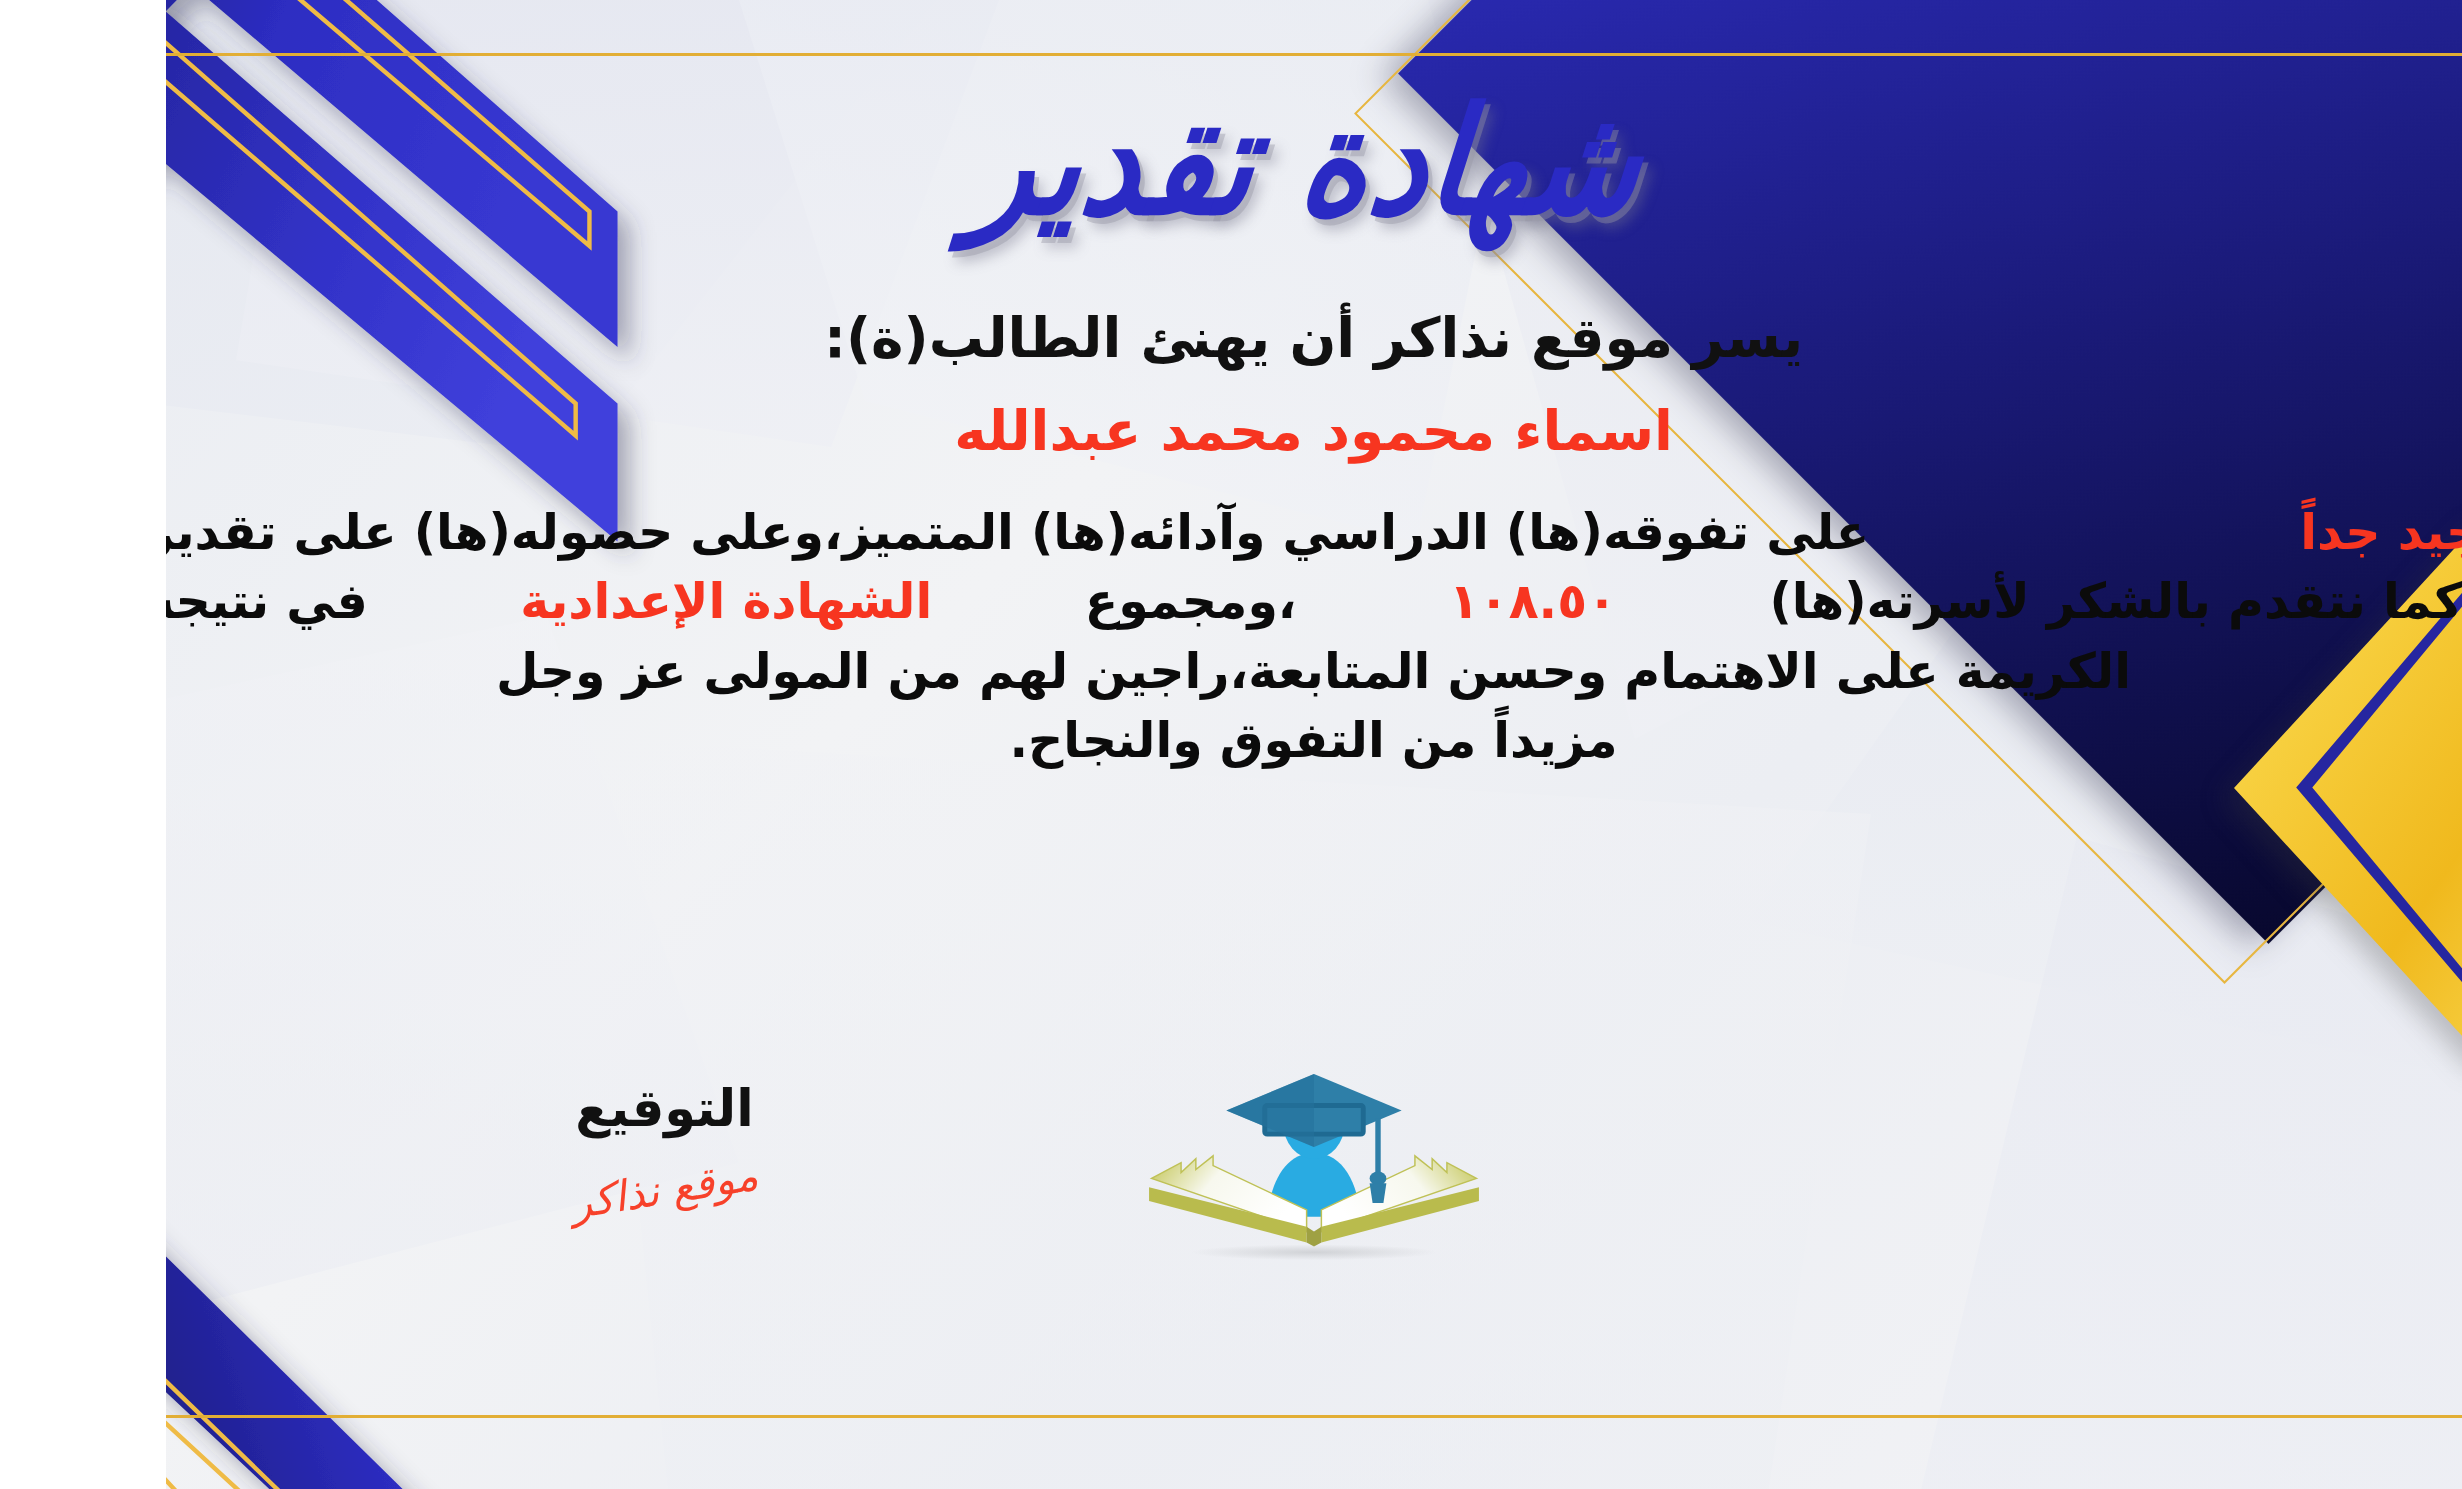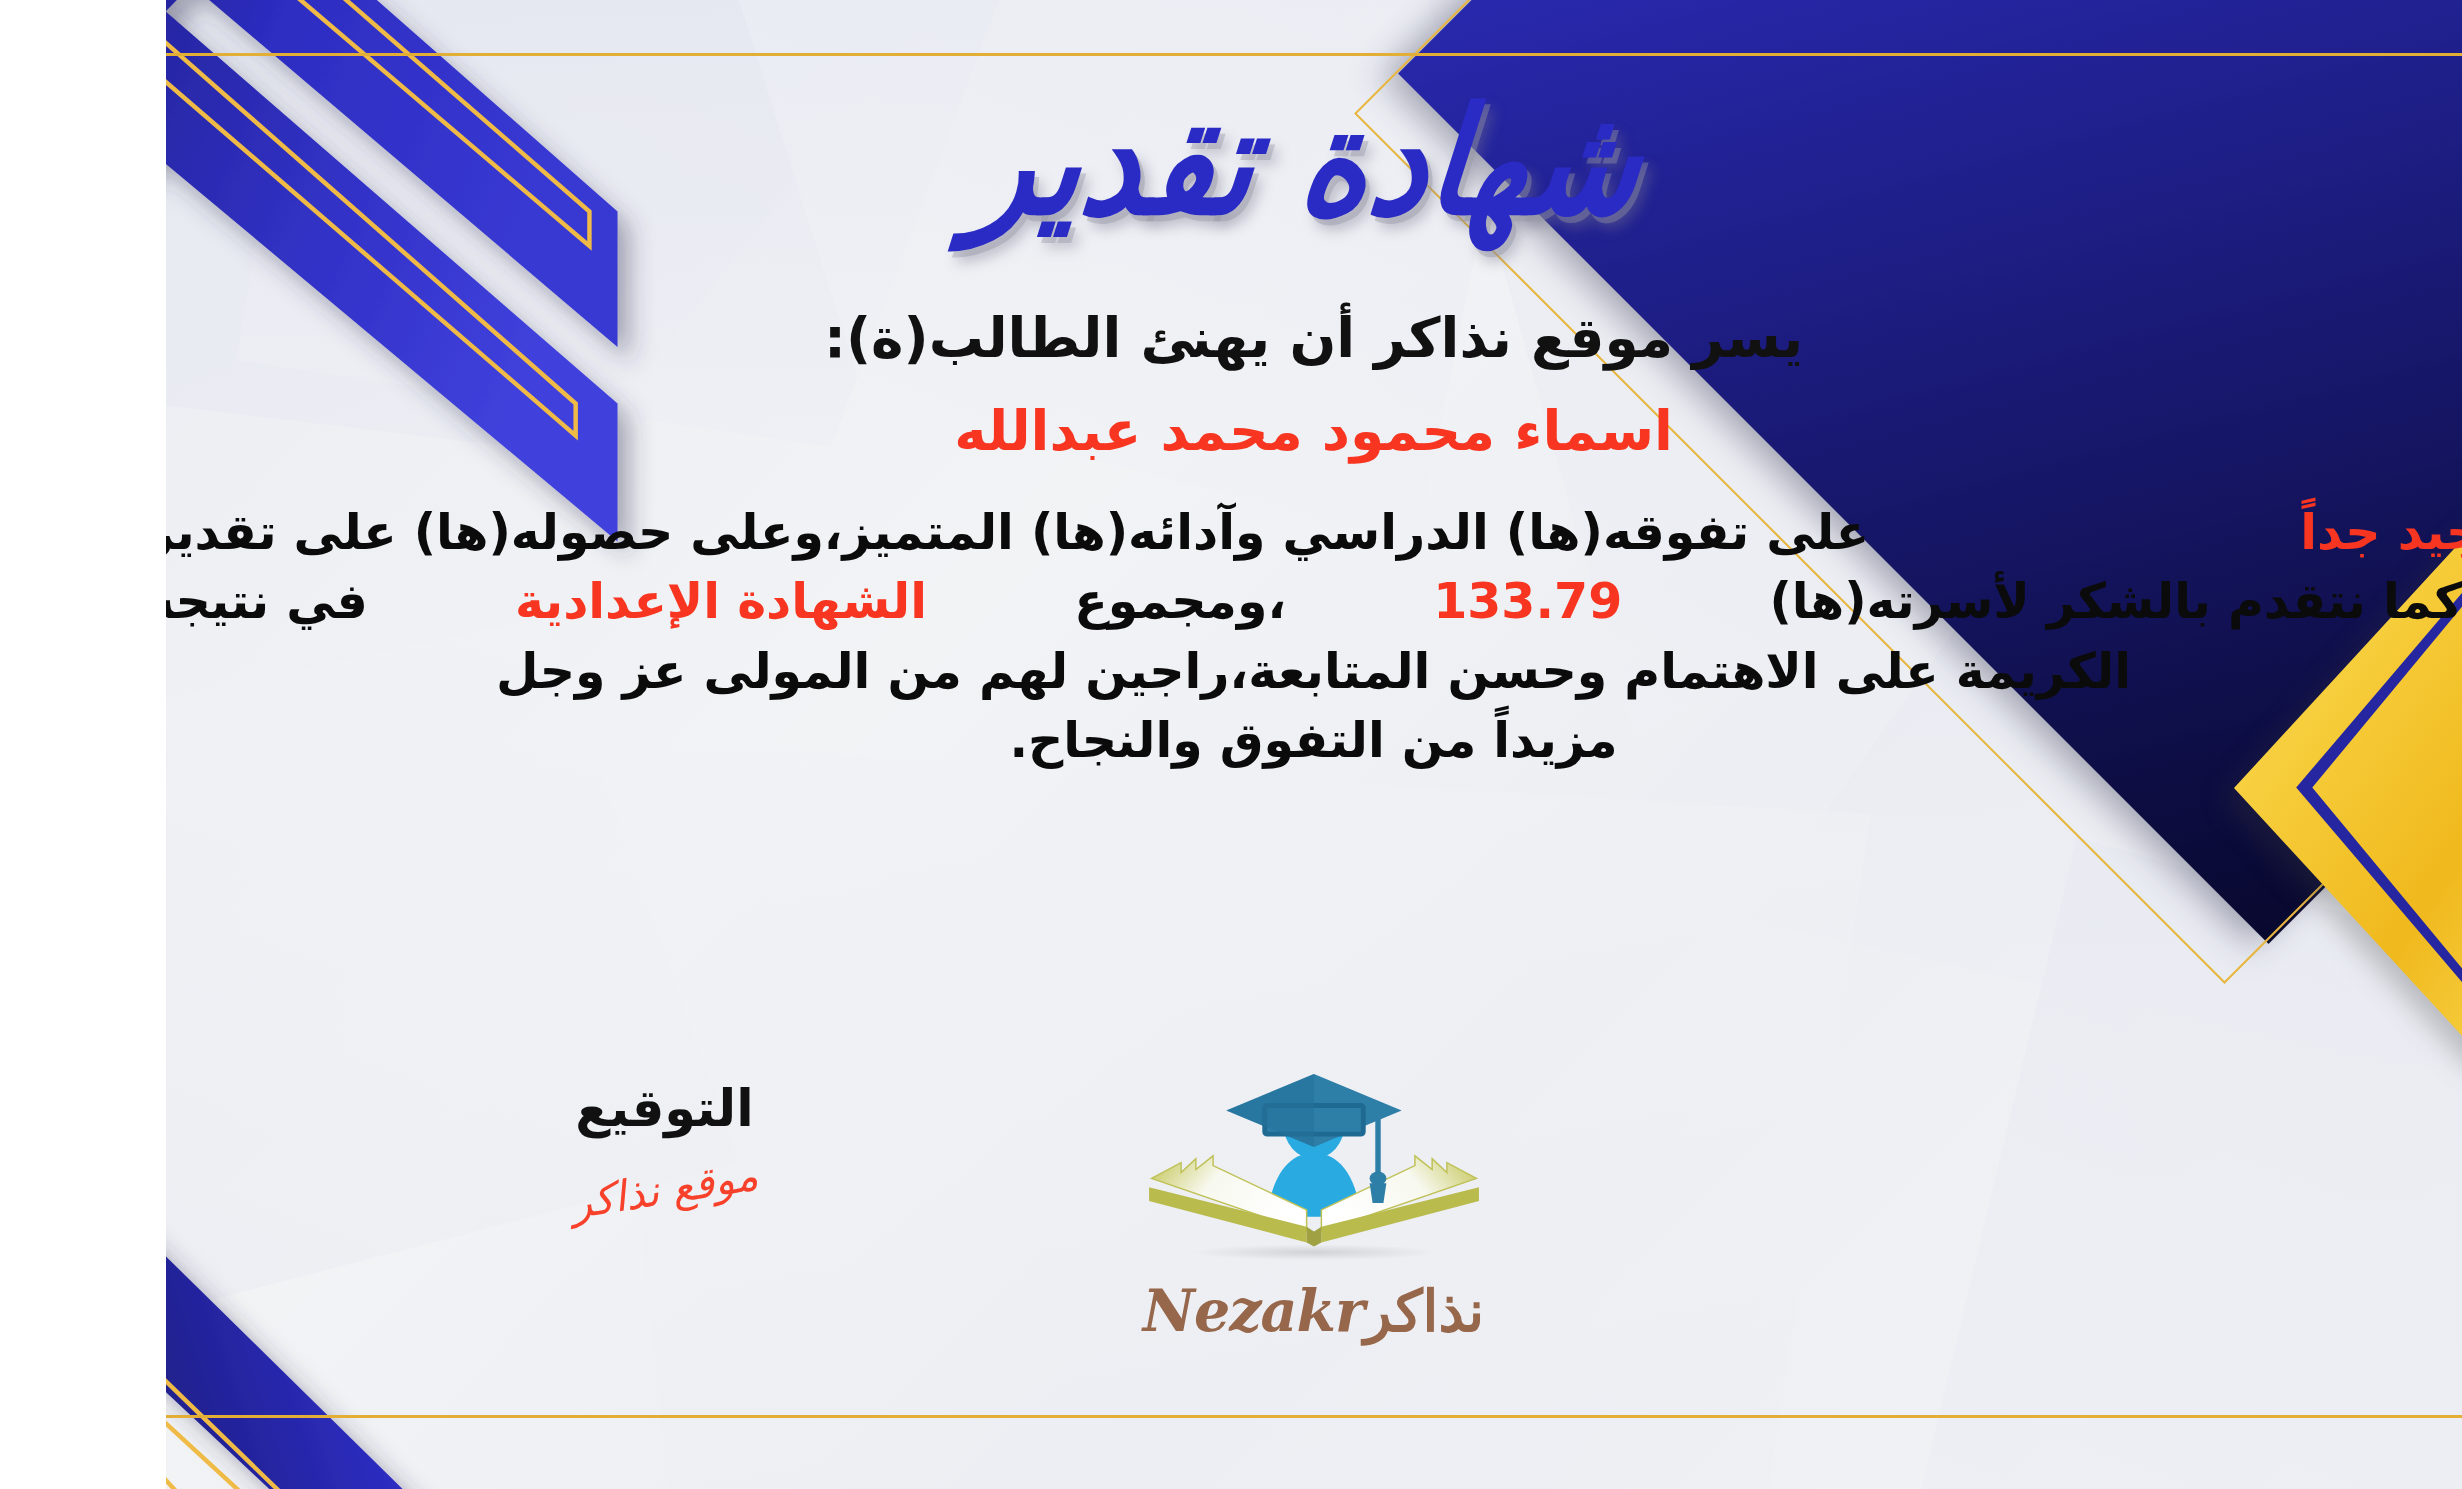--- a/index.html
+++ b/index.html
@@ -317,21 +317,21 @@
 
     <div class="body-block">
 
       <span class="ln just">
         <span class="hl">جيد جداً</span>
         <span>على تفوقه(ها) الدراسي وآدائه(ها) المتميز،وعلى حصوله(ها) على تقدير</span>
       </span>
 
       <span class="ln just">
         <span>،كما نتقدم بالشكر لأسرته(ها)</span>
-        <span class="hl">133.79</span>
+        <span class="hl">١٠٨.٥٠</span>
         <span>،ومجموع</span>
         <span class="hl">الشهادة الإعدادية</span>
         <span>في نتيجة</span>
       </span>
 
       <span class="ln">الكريمة على الاهتمام وحسن المتابعة،راجين لهم من المولى عز وجل</span>
       <span class="ln">مزيداً من التفوق والنجاح.</span>
     </div>
 
     <div class="footer">
@@ -374,21 +374,18 @@
           <ellipse cx="390" cy="372" rx="250" ry="16" fill="url(#shadowEl)"></ellipse>
 
           <path d="M 390,10 L 568,84 L 390,158 L 212,84 Z" fill="#2E7FA8"></path>
           <rect x="290" y="74" width="200" height="58" rx="5" fill="#2E7FA8" stroke="#1F6A92" stroke-width="10"></rect>
           <path d="M 390,158 L 212,84 L 390,10 Z" fill="#24719A" opacity="0.55"></path>
 
           <path d="M 520,100 L 520,210" stroke="#2E7FA8" stroke-width="11" fill="none"></path>
           <ellipse cx="520" cy="222" rx="17" ry="14" fill="#2E7FA8"></ellipse>
           <path d="M 503,232 L 537,232 L 531,272 L 509,272 Z" fill="#2E7FA8"></path>
         </svg>
-        <div class="logo-word">
-          <span>نذاكر</span><span class="lat">Nezakr</span>
-        </div>
       </div>
 
     </div>
   </div>
 </div>
 
 
 </body></html>

